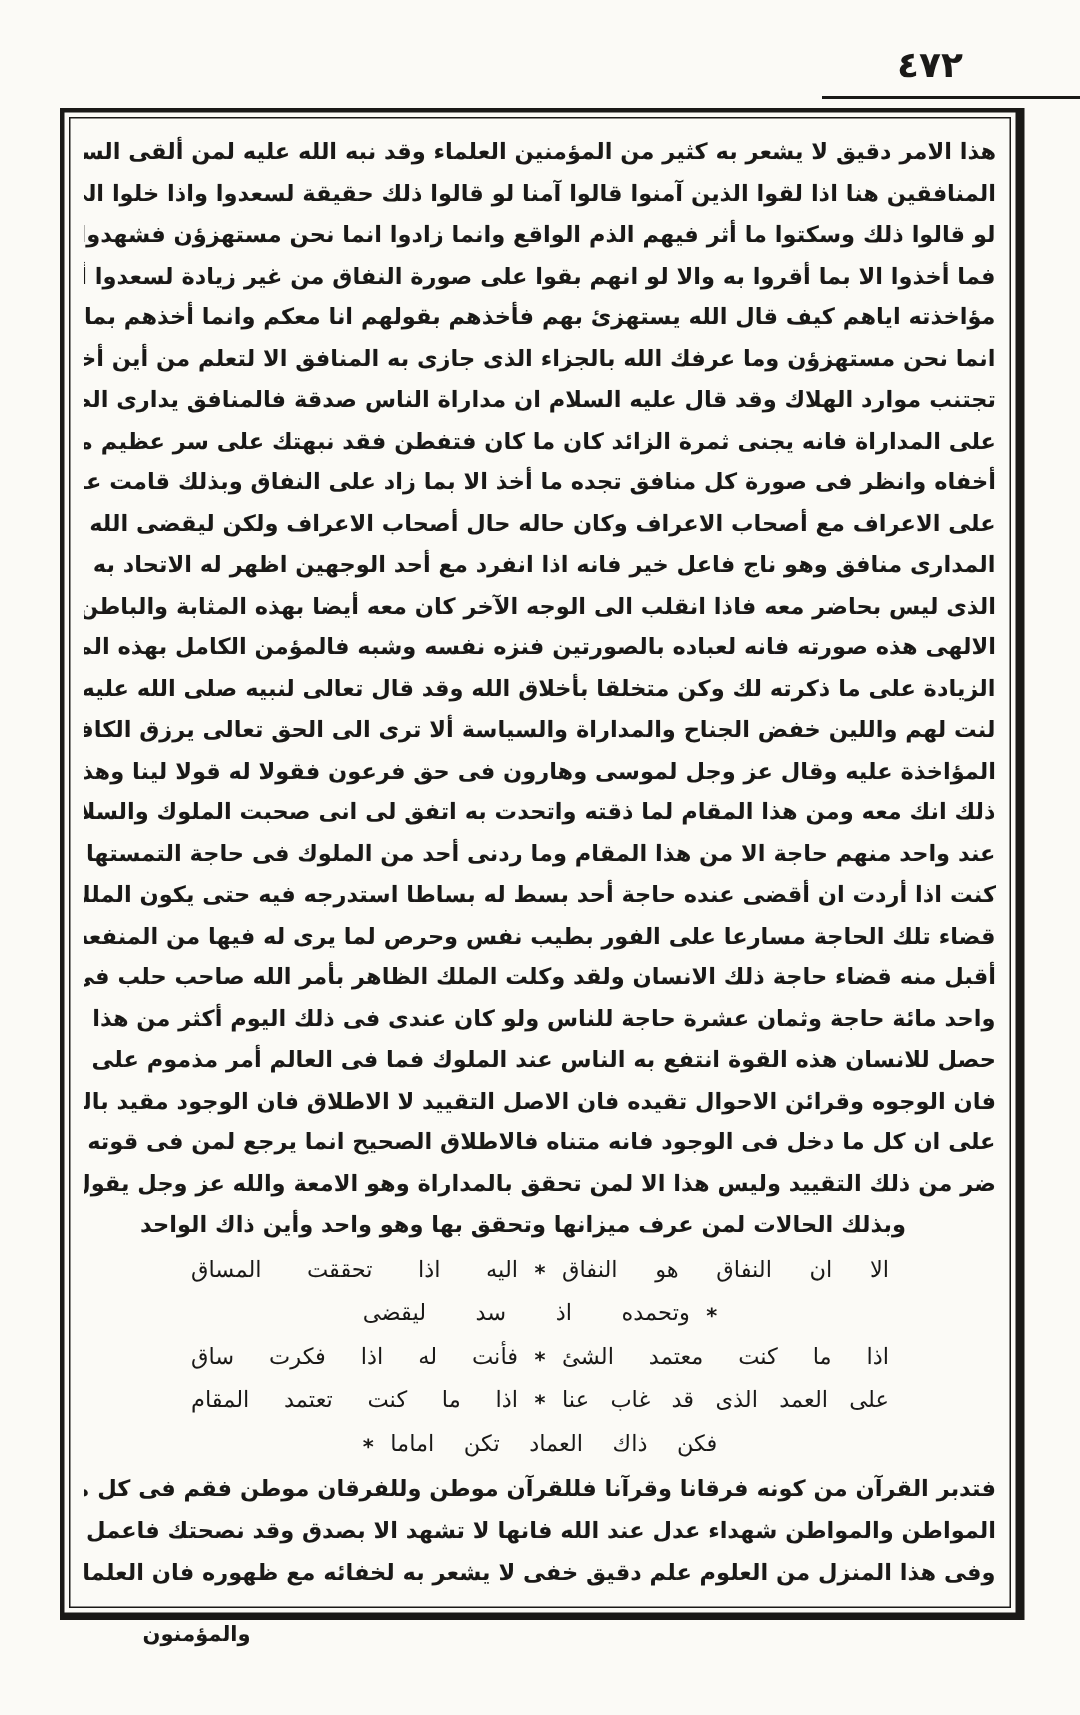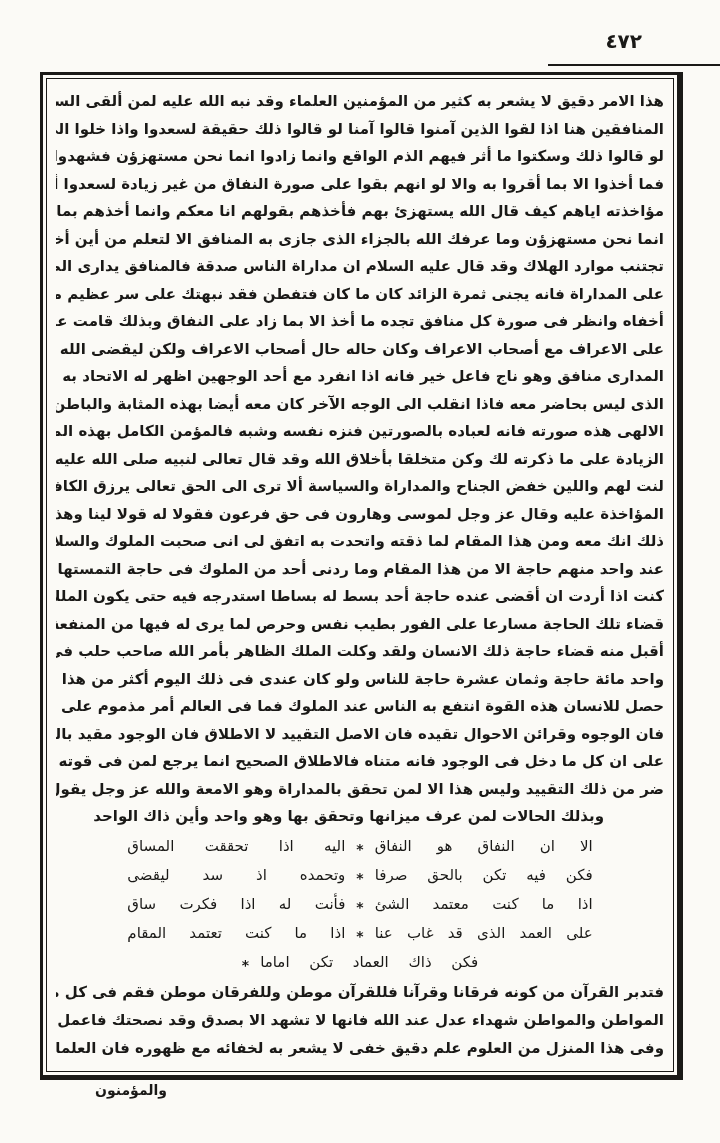--- a/index.html
+++ b/index.html
@@ -12,21 +12,21 @@
     width: 720px; height: 1143px;
     background: var(--paper);
     font-family: "DejaVu Sans", sans-serif;
     color: var(--ink);
     position: relative;
     overflow: hidden;
   }
   .page-number {
     position: absolute;
     top: 29px; right: 78px;
-    font-size: 20px;
+    font-size: 24px;
     font-weight: bold;
     letter-spacing: 1px;
     color: var(--ink);
   }
   .page-number-rule {
     position: absolute;
     top: 64px; left: 548px;
     width: 172px; height: 2px;
     background: var(--ink);
   }
@@ -146,21 +146,20 @@
         </div>
 
       <div class="poetry">
 
       <div class="verse">
           <span class="hemi hemi-right">الا ان النفاق هو النفاق</span>
           <span class="verse-sep">*</span>
           <span class="hemi hemi-left">اليه اذا تحققت المساق</span>
         </div>
           <div class="verse">
-          <span class="hemi hemi-right">فكن فيه تكن بالحق صرفا</span>
           <span class="verse-sep">*</span>
           <span class="hemi hemi-left">وتحمده اذ سد ليقضى</span>
         </div>
           <div class="verse">
           <span class="hemi hemi-right">اذا ما كنت معتمد الشئ</span>
           <span class="verse-sep">*</span>
           <span class="hemi hemi-left">فأنت له اذا فكرت ساق</span>
         </div>
           <div class="verse">
           <span class="hemi hemi-right">على العمد الذى قد غاب عنا</span>

